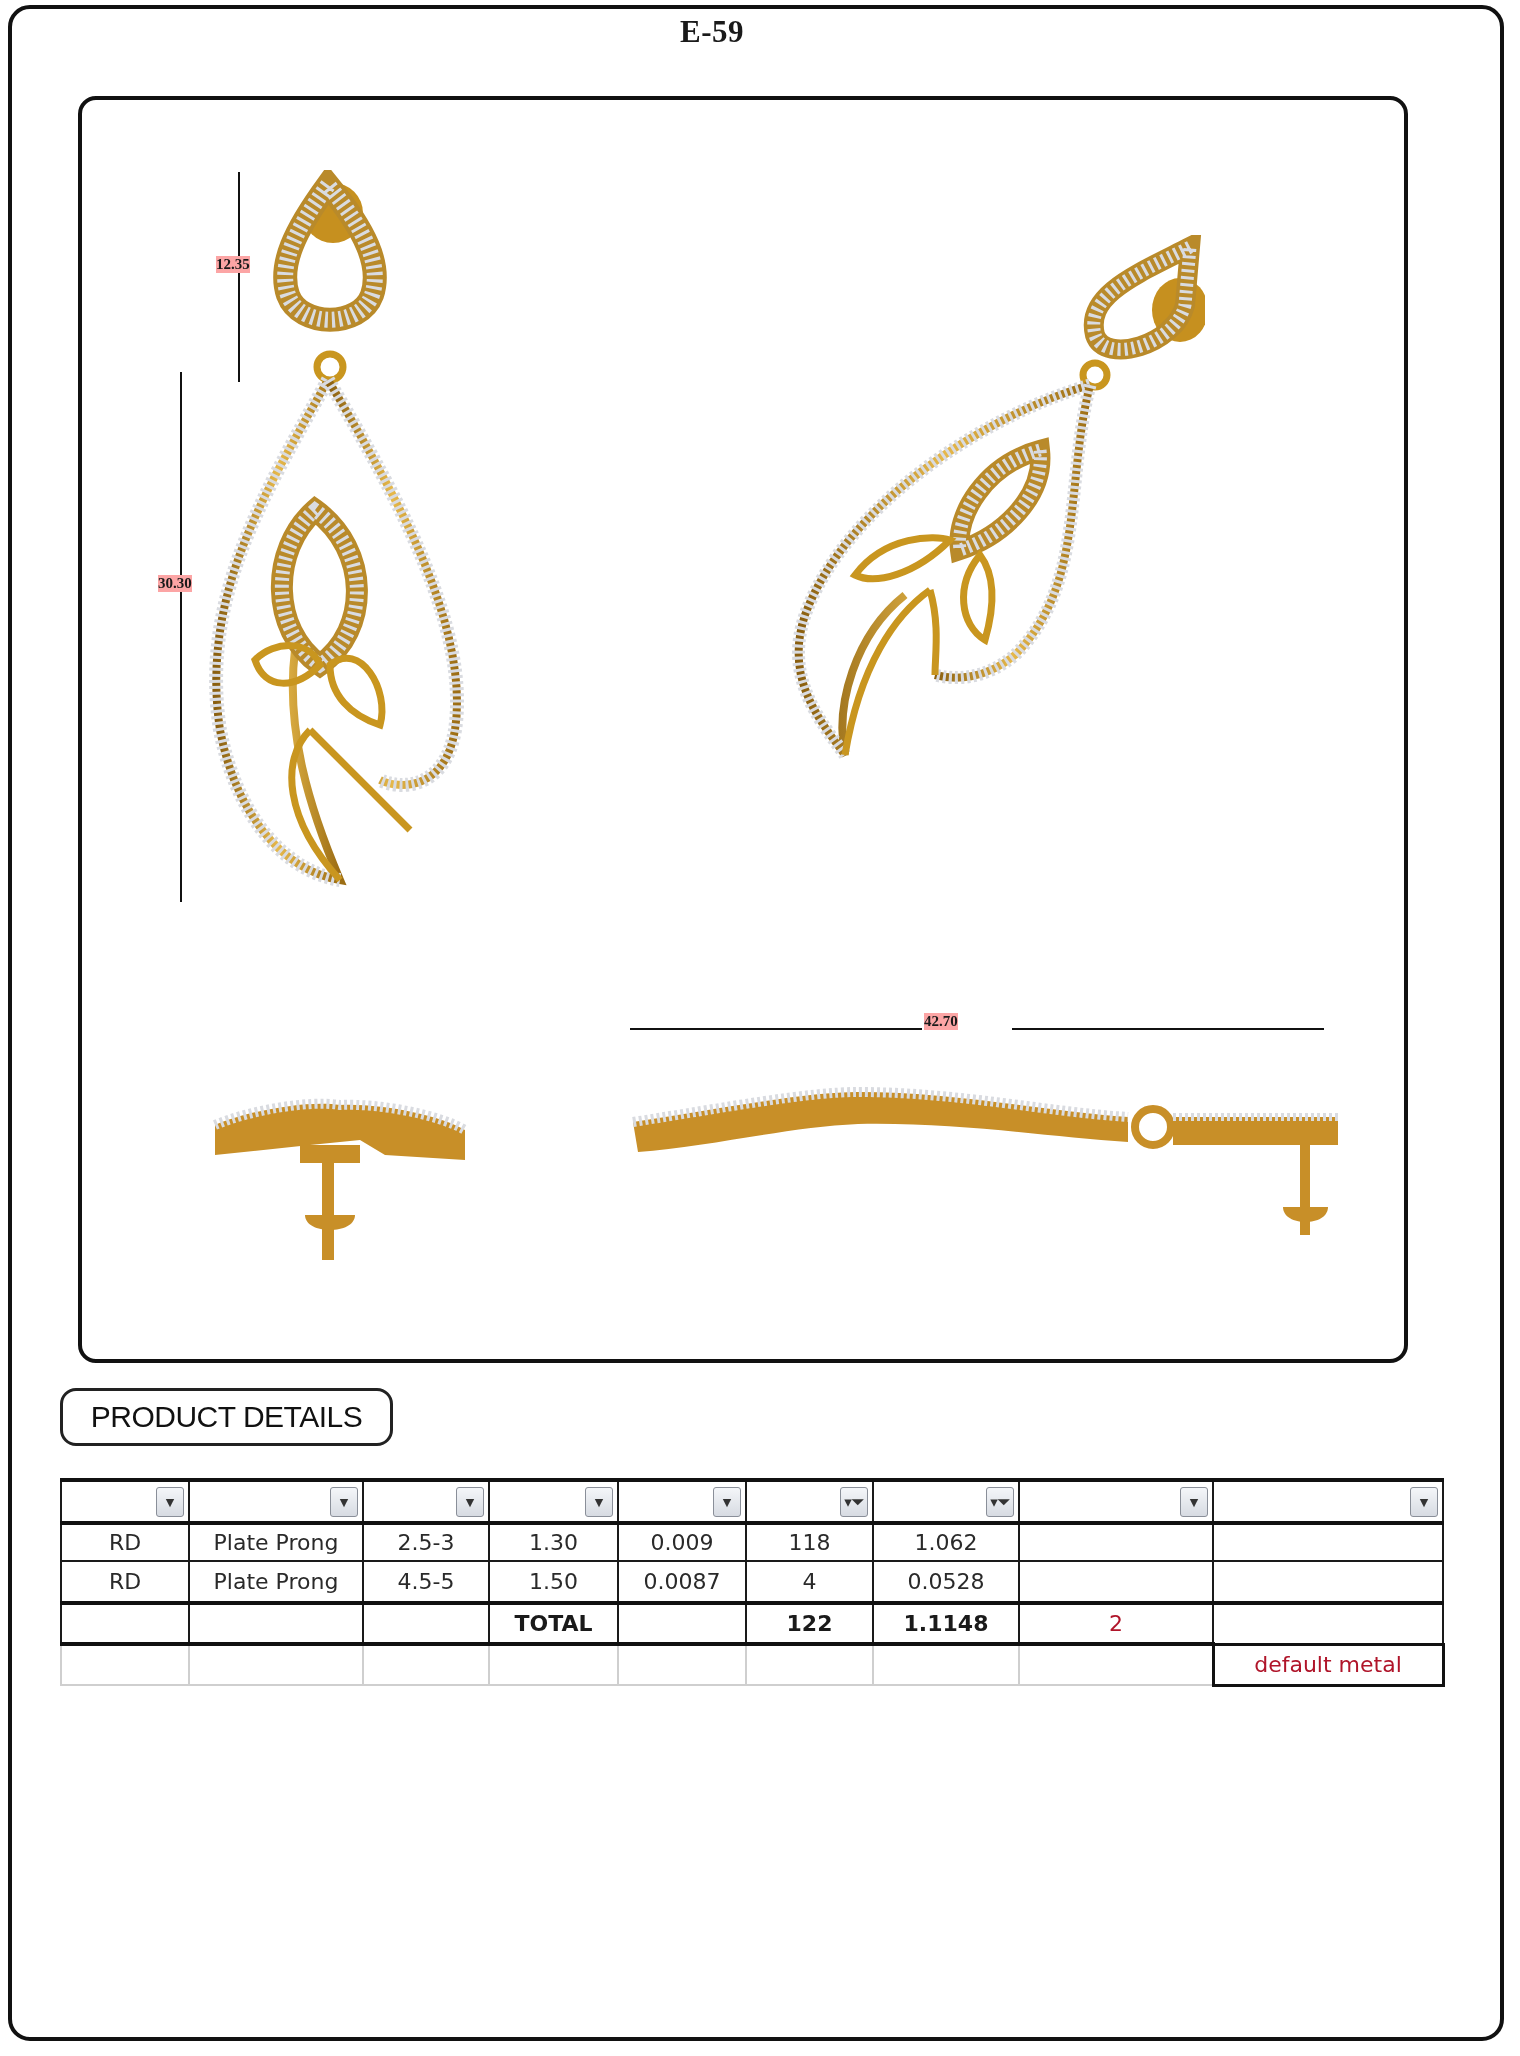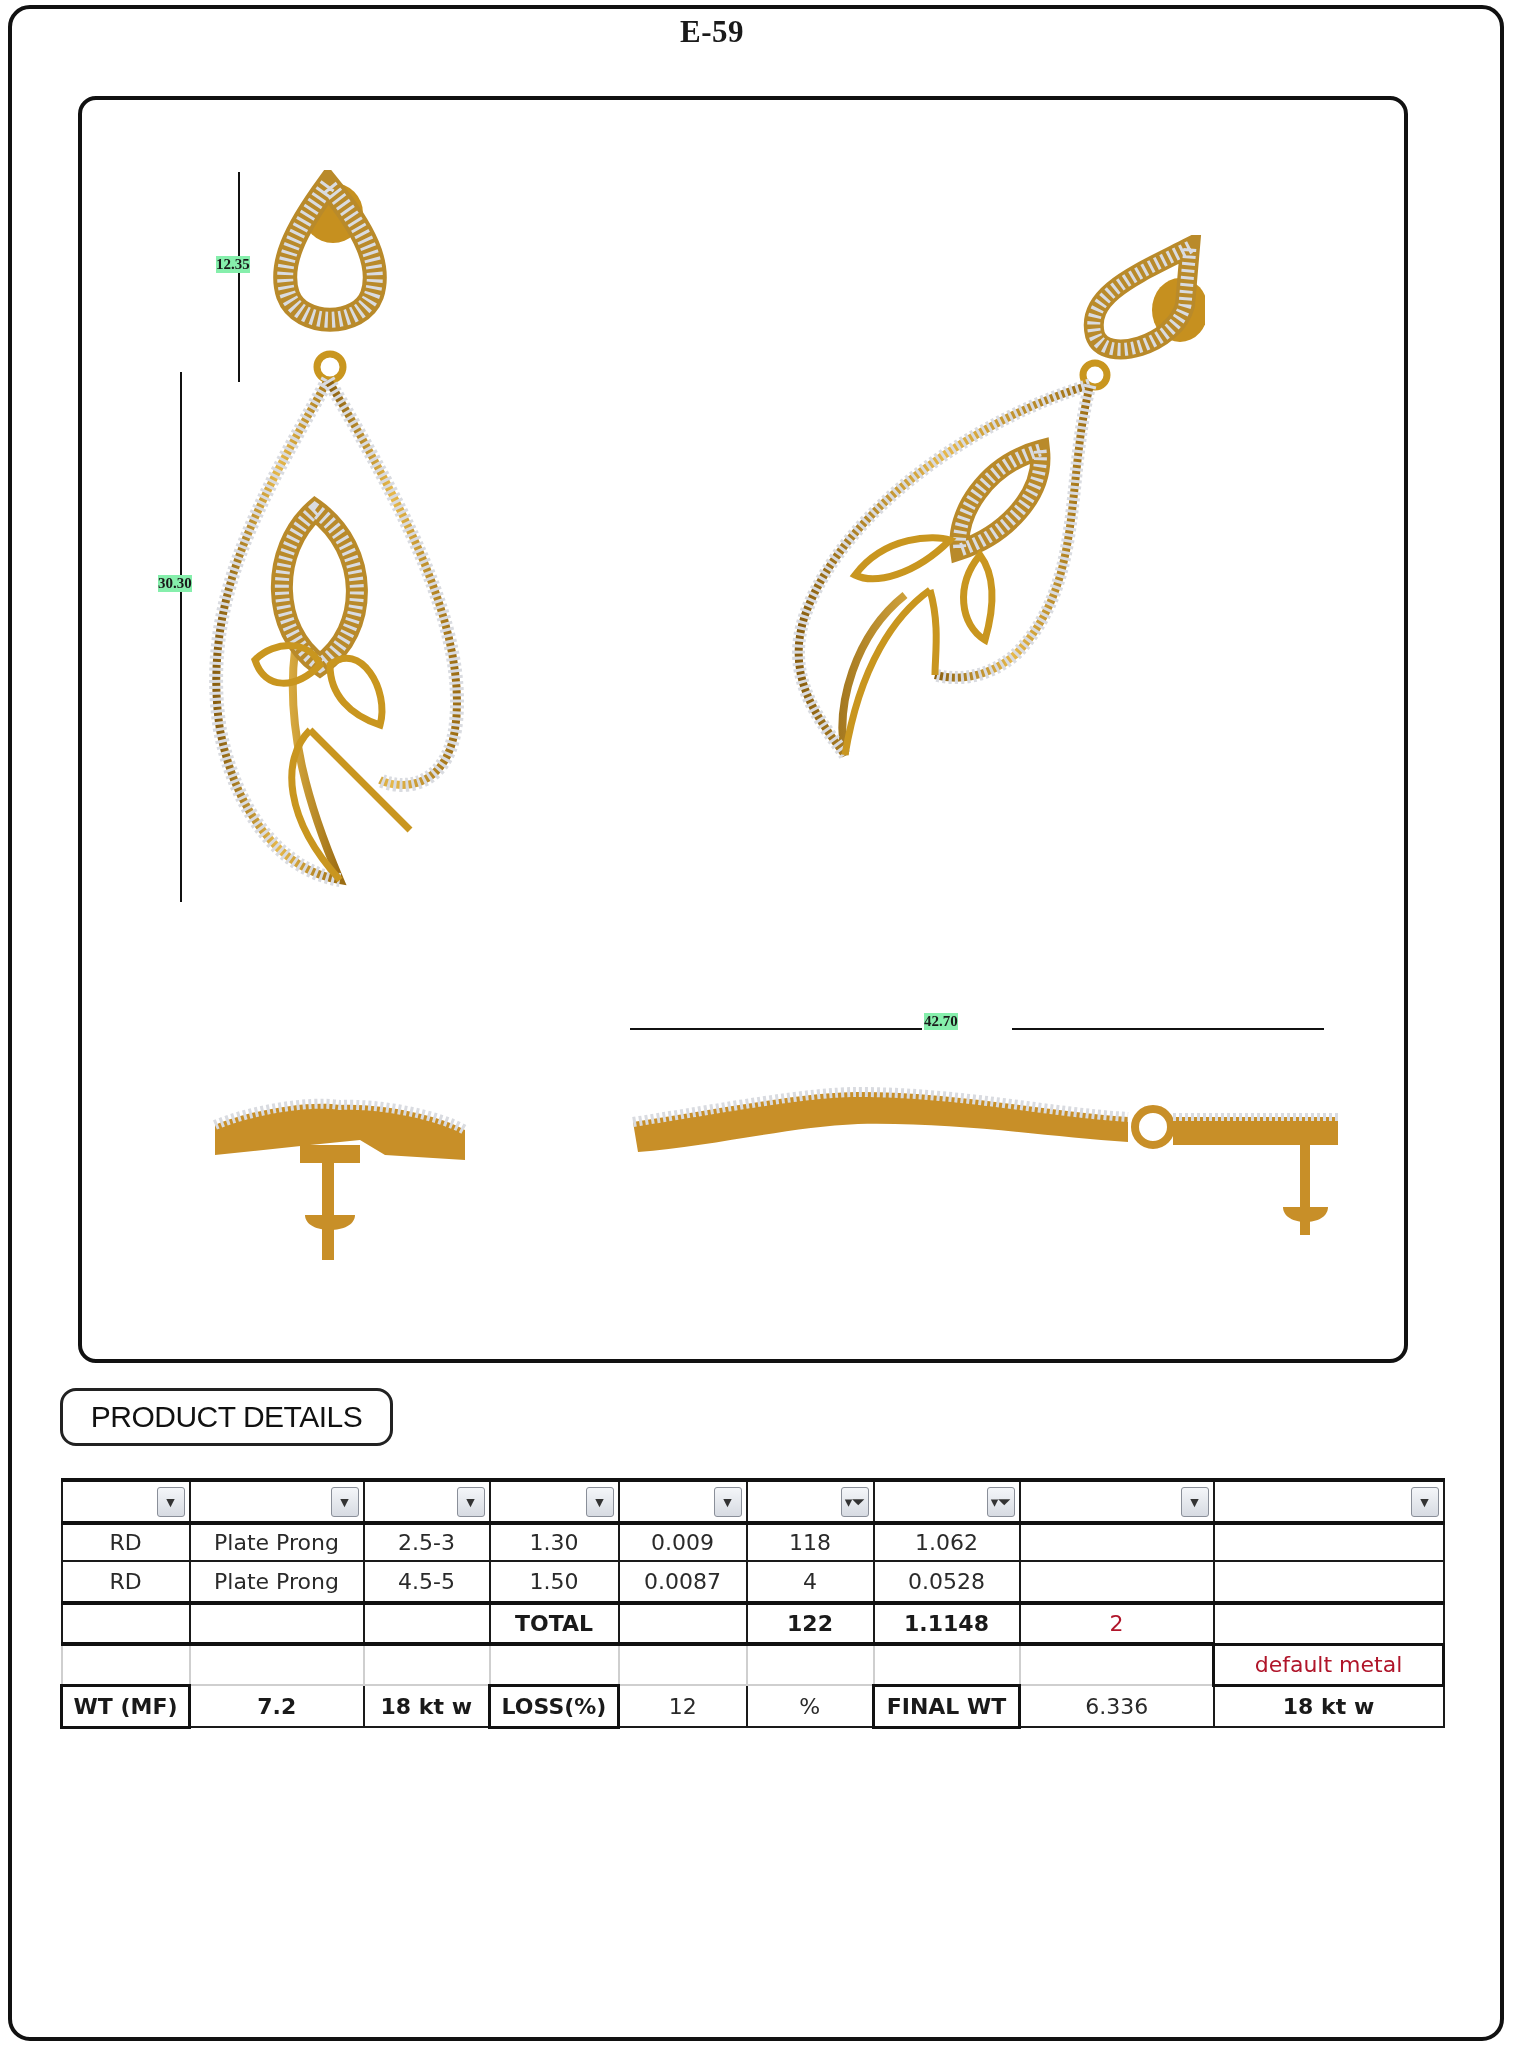--- a/index.html
+++ b/index.html
@@ -5,21 +5,21 @@
   html, body { margin:0; padding:0; background:#ffffff; }
   body { width:1520px; height:2056px; position:relative; overflow:hidden;
          font-family:"Liberation Sans", sans-serif; color:#1a1a1a; }
   .abs { position:absolute; }
   .outer-frame { left:8px; top:5px; width:1496px; height:2036px;
                  border:4px solid #111; border-radius:22px; box-sizing:border-box; }
   .title { left:0; top:14px; width:1424px; text-align:center;
            font-family:"Liberation Serif", serif; font-weight:bold; font-size:31px; letter-spacing:0.5px; }
   .image-frame { left:78px; top:96px; width:1330px; height:1267px;
                  border:4px solid #111; border-radius:18px; box-sizing:border-box; }
-  .dim-label { font-family:"Liberation Serif", serif; font-weight:bold; font-size:15px; background:#86efac; }
+  .dim-label { font-family:"Liberation Serif", serif; font-weight:bold; font-size:15px; background:#fca5a5; }
   .vline { width:2px; background:#111; }
   .hline { height:2px; background:#111; }
   .pill { left:60px; top:1388px; width:333px; height:58px; border:3px solid #222;
           border-radius:16px; box-sizing:border-box; display:flex; align-items:center; justify-content:center;
           font-family:"Liberation Sans", sans-serif; font-size:30px; letter-spacing:-0.5px; color:#111; }
 
   
   table.spec { position:absolute; left:60px; top:1478px; border-collapse:collapse; table-layout:fixed;
                font-family:"DejaVu Sans", sans-serif; }
   table.spec td { border:2px solid #1a1a1a; padding:0; text-align:center; vertical-align:middle;
@@ -211,25 +211,14 @@
     <td class="light"></td>
     <td class="light"></td>
     <td class="light"></td>
     <td class="light"></td>
     <td class="light"></td>
     <td class="light"></td>
     <td class="light"></td>
     <td class="light" style="border-right:3px solid #111"></td>
     <td class="red" style="border:3px solid #111">default metal</td>
   </tr>
-  <tr style="height:42px">
-    <td style="border:3px solid #111" class="bold">WT (MF)</td>
-    <td class="bold">7.2</td>
-    <td class="bold">18 kt w</td>
-    <td style="border:3px solid #111" class="bold">LOSS(%)</td>
-    <td>12</td>
-    <td>%</td>
-    <td style="border:3px solid #111" class="bold">FINAL WT</td>
-    <td>6.336</td>
-    <td class="bold">18 kt w</td>
-  </tr>
 </tbody>
   </table>
 
 </body></html>

